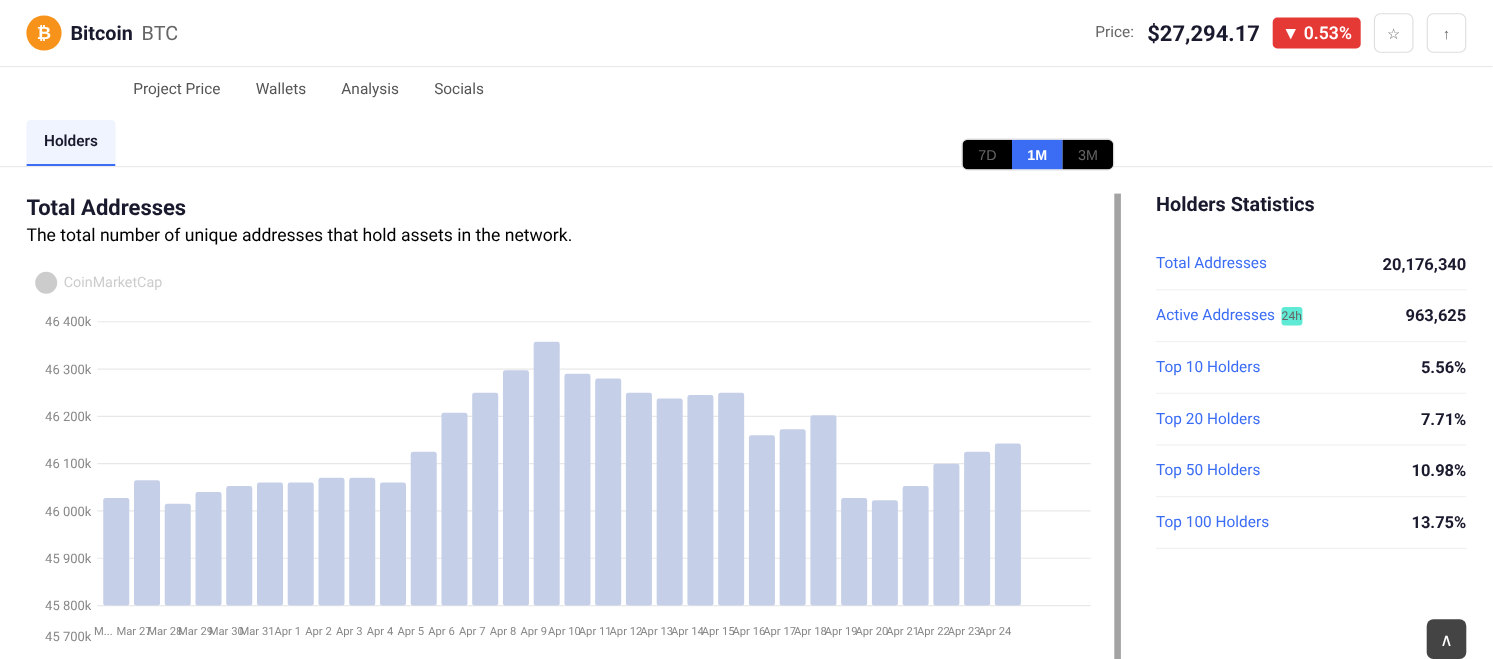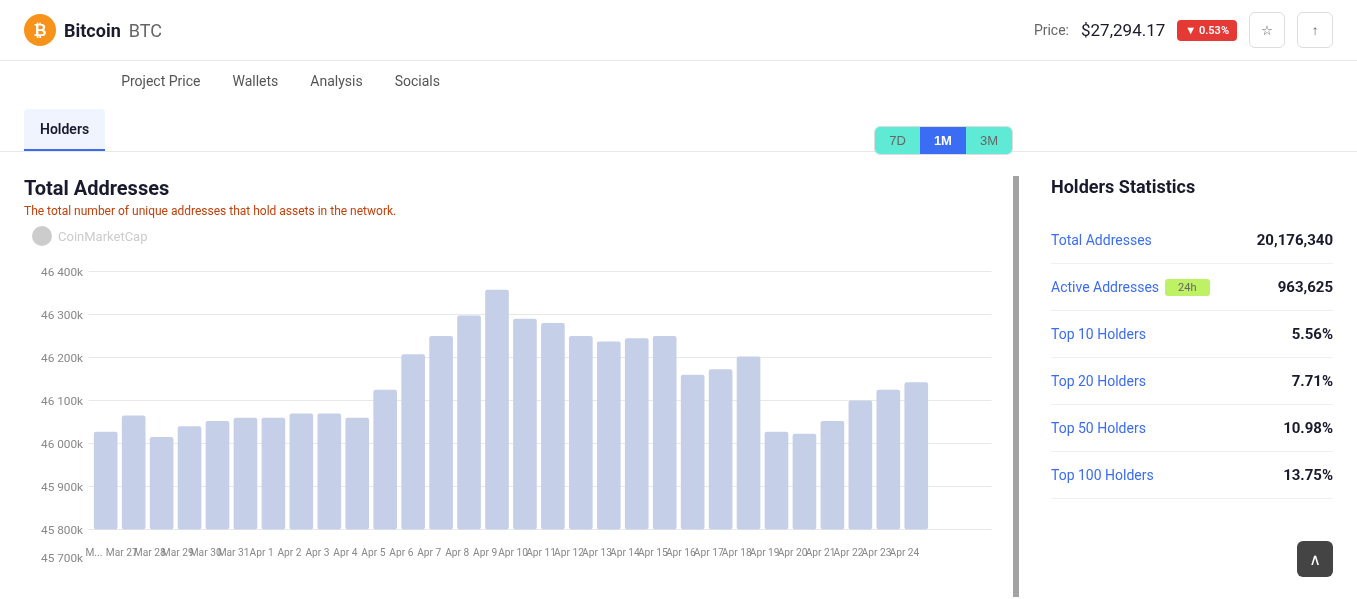--- a/index.html
+++ b/index.html
@@ -6,53 +6,53 @@
     body { font-family: -apple-system, BlinkMacSystemFont, 'Segoe UI', Roboto, sans-serif; background: #fff; color: #1a1a2e; font-size: 14px; }
     
     
     .header { display: flex; align-items: center; justify-content: space-between; padding: 12px 24px; border-bottom: 1px solid #e8e8e8; }
     .header-left { display: flex; align-items: center; gap: 8px; }
     .btc-logo { width: 32px; height: 32px; background: #f7931a; border-radius: 50%; display: flex; align-items: center; justify-content: center; color: white; font-weight: bold; font-size: 16px; }
     .btc-name { font-size: 18px; font-weight: 700; }
     .btc-ticker { font-size: 18px; color: #666; font-weight: 400; }
     .header-right { display: flex; align-items: center; gap: 12px; }
     .price-label { color: #666; font-size: 14px; }
-    .price-value { font-size: 17px; font-weight: 400; }
-    .price-badge { background: #e53935; color: white; padding: 4px 8px; border-radius: 4px; font-size: 11px; font-weight: 600; display: flex; align-items: center; gap: 3px; }
+    .price-value { font-size: 20px; font-weight: 700; }
+    .price-badge { background: #e53935; color: white; padding: 4px 8px; border-radius: 4px; font-size: 16px; font-weight: 600; display: flex; align-items: center; gap: 3px; }
     .icon-btn { width: 36px; height: 36px; border: 1px solid #ddd; border-radius: 6px; background: white; cursor: pointer; display: flex; align-items: center; justify-content: center; color: #666; }
     
     
     .nav-tabs { display: flex; gap: 0; padding: 0 24px; border-bottom: 1px solid #e8e8e8; }
     .nav-tab { padding: 12px 16px; cursor: pointer; font-size: 14px; color: #555; border-bottom: 2px solid transparent; text-decoration: none; }
     .nav-tab.active { color: #1a1a2e; border-bottom: 2px solid #3b6cf4; background: #f0f4ff; border-radius: 4px 4px 0 0; font-weight: 600; margin-top: 48px; }
     
     
     .main { display: flex; gap: 0; padding: 24px; }
     .chart-section { flex: 1; min-width: 0; }
     .stats-section { width: 320px; min-width: 300px; padding-left: 32px; border-left: 6px solid #a3a3a3; }
     
     
     .chart-title { font-size: 20px; font-weight: 700; margin-bottom: 4px; }
-    .chart-subtitle { color: #c2410c; font-size: 12px; }
+    .chart-subtitle { color: #000000; font-size: 16px; margin-bottom: 16px; }
     
     
     .period-buttons { display: flex; gap: 0; border: 1px solid #ddd; border-radius: 6px; overflow: hidden; float: right; margin-top: -50px; }
-    .period-btn { padding: 6px 14px; background: #5eead4; border: none; cursor: pointer; font-size: 13px; color: #666; }
+    .period-btn { padding: 6px 14px; background: #000000; border: none; cursor: pointer; font-size: 13px; color: #666; }
     .period-btn.active { background: #3b6cf4; color: white; font-weight: 600; }
     
     
     .watermark { display: flex; align-items: center; gap: 6px; color: #ccc; font-size: 13px; margin: 8px 0 4px 8px; }
     .watermark-logo { width: 20px; height: 20px; border-radius: 50%; background: #ccc; }
     
     
     .stats-title { font-size: 18px; font-weight: 700; margin-bottom: 20px; }
     .stat-row { display: flex; justify-content: space-between; align-items: center; padding: 14px 0; border-bottom: 1px solid #f0f0f0; }
     .stat-row:last-child { border-bottom: none; }
     .stat-label { color: #3b6cf4; font-size: 14px; display: flex; align-items: center; gap: 6px; }
-    .stat-badge { font-size: 11px; background: #bef264; color: #666; padding: 2px 13px; border-radius: 3px; }
+    .stat-badge { font-size: 11px; background: #5eead4; color: #666; padding: 2px 0; border-radius: 3px; }
     .stat-value { font-weight: 700; font-size: 15px; color: #1a1a2e; }
     
     
     .scroll-btn { position: absolute; bottom: 0; right: 0; width: 36px; height: 36px; background: #444; color: white; border-radius: 6px; display: flex; align-items: center; justify-content: center; cursor: pointer; font-size: 16px; }
 
     
     .chart-wrapper { position: relative; }
   </style>
 </head>
 <body>

